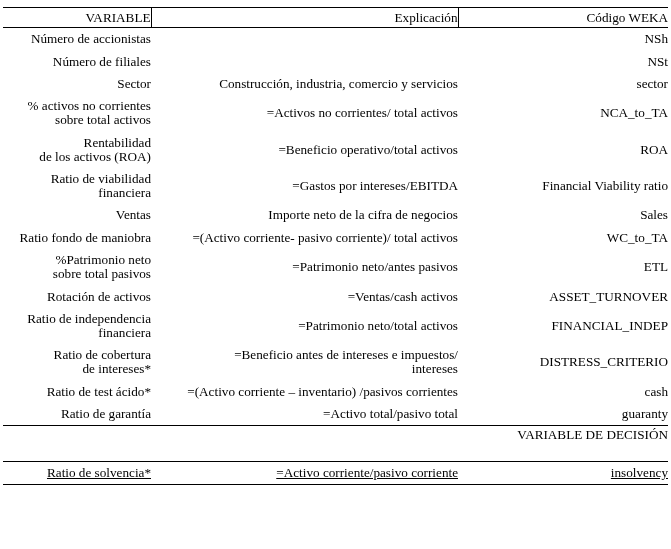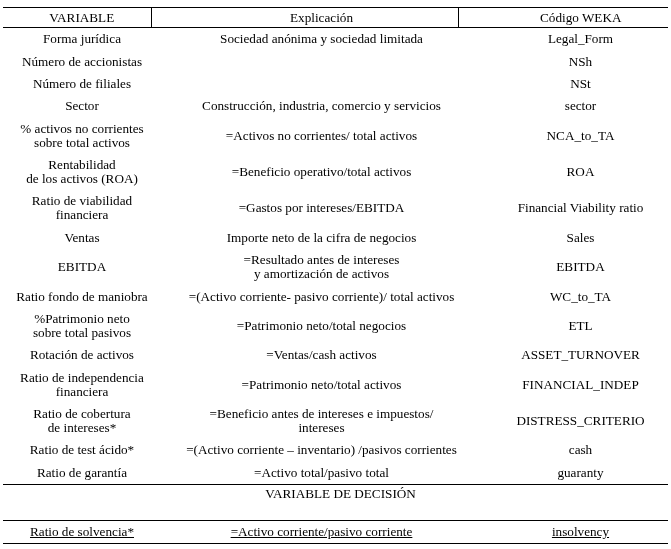--- a/index.html
+++ b/index.html
@@ -21,21 +21,21 @@
     border-collapse: collapse;
     width: 665px;
     table-layout: fixed;
     font-size: 13.2px;
     line-height: 14px;
   }
   col.c1 { width: 148px; }
   col.c2 { width: 307px; }
   col.c3 { width: 210px; }
   th, td {
-    text-align: center;
+    text-align: right;
     font-weight: normal;
     vertical-align: middle;
     white-space: pre;
     overflow: visible;
     padding: 0;
   }
   th:nth-child(1), td:nth-child(1) { padding-left: 10px; }
   th:nth-child(2), td:nth-child(2) { padding-left: 34px; }
   th:nth-child(3), td:nth-child(3) { padding-left: 35px; }
   thead th {
@@ -75,25 +75,20 @@
     </colgroup>
     <thead>
       <tr>
         <th>VARIABLE</th>
         <th>Explicación</th>
         <th>Código WEKA</th>
       </tr>
     </thead>
     <tbody id="main-rows">
         <tr>
-          <td>Forma jurídica</td>
-          <td>Sociedad anónima y sociedad limitada</td>
-          <td>Legal_Form</td>
-        </tr>
-        <tr>
           <td>Número de accionistas</td>
           <td></td>
           <td>NSh</td>
         </tr>
         <tr>
           <td>Número de filiales</td>
           <td></td>
           <td>NSt</td>
         </tr>
         <tr>
@@ -118,34 +113,28 @@
 financiera</td>
           <td>=Gastos por intereses/EBITDA</td>
           <td>Financial Viability ratio</td>
         </tr>
         <tr>
           <td>Ventas</td>
           <td>Importe neto de la cifra de negocios</td>
           <td>Sales</td>
         </tr>
         <tr>
-          <td>EBITDA</td>
-          <td>=Resultado antes de intereses
-y amortización de activos</td>
-          <td>EBITDA</td>
-        </tr>
-        <tr>
           <td>Ratio fondo de maniobra</td>
           <td>=(Activo corriente- pasivo corriente)/ total activos</td>
           <td>WC_to_TA</td>
         </tr>
         <tr>
           <td>%Patrimonio neto
 sobre total pasivos</td>
-          <td>=Patrimonio neto/total negocios</td>
+          <td>=Patrimonio neto/antes pasivos</td>
           <td>ETL</td>
         </tr>
         <tr>
           <td>Rotación de activos</td>
           <td>=Ventas/cash activos</td>
           <td>ASSET_TURNOVER</td>
         </tr>
         <tr>
           <td>Ratio de independencia
 financiera</td>

